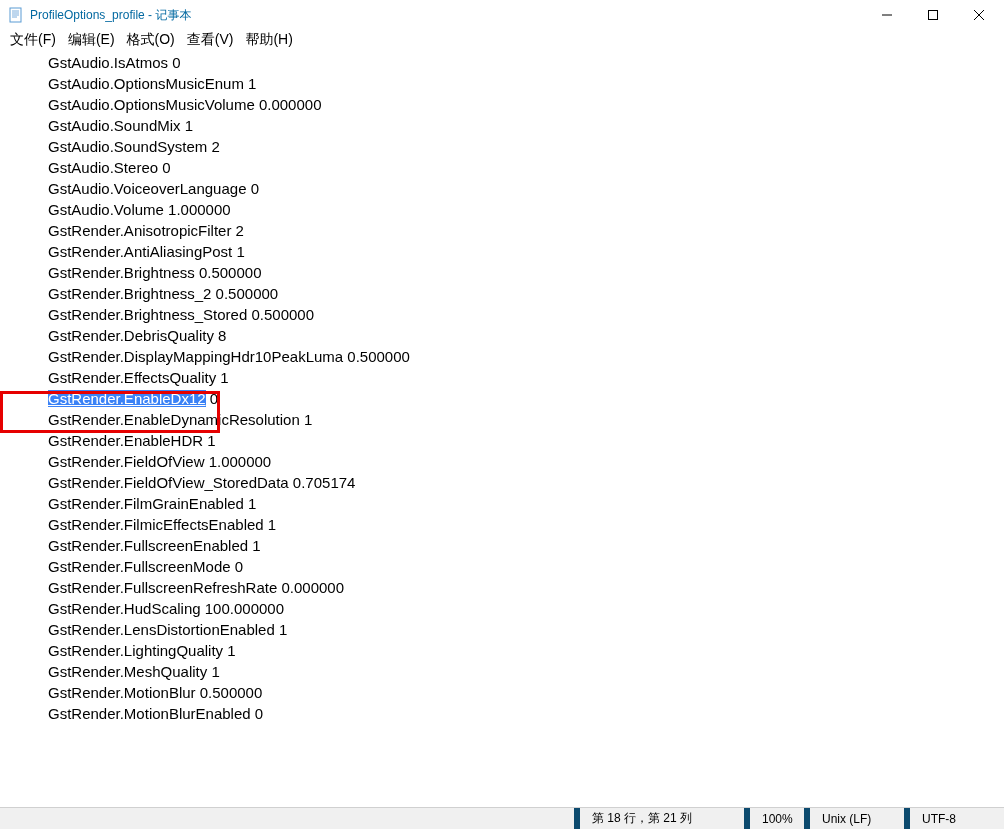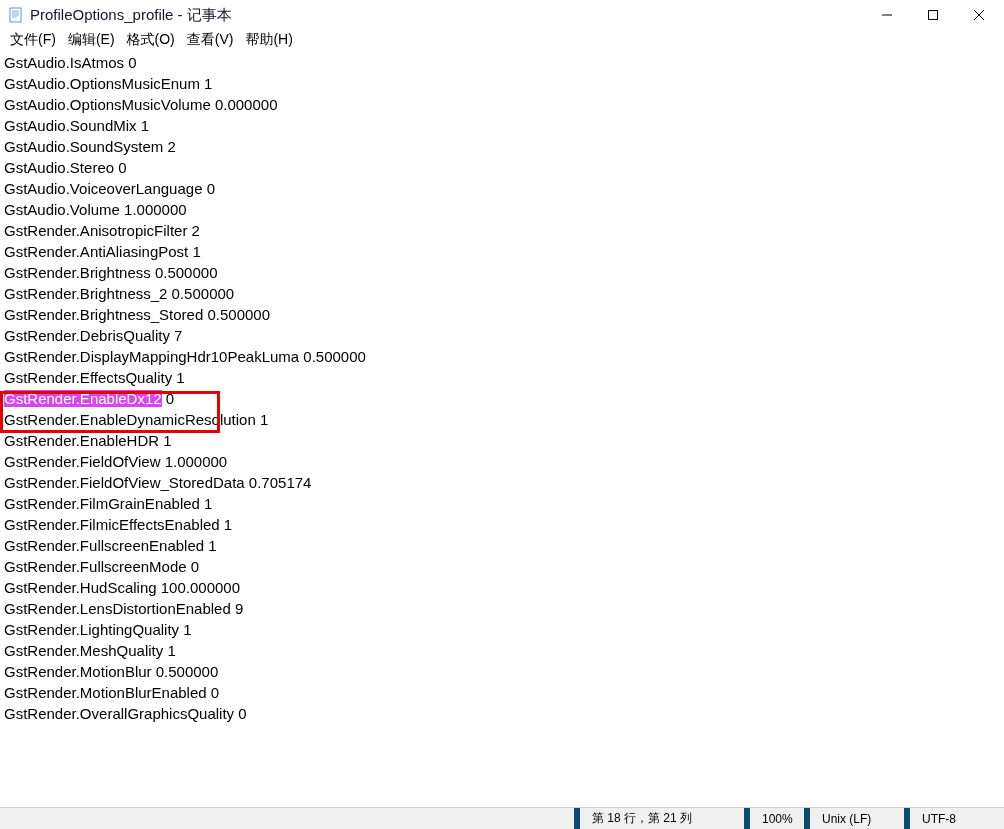--- a/index.html
+++ b/index.html
@@ -1,34 +1,34 @@
 <!DOCTYPE html>
 <html><head>
 <meta charset="utf-8">
 <style>
 * { margin: 0; padding: 0; box-sizing: border-box; font-family: "Microsoft YaHei", "Segoe UI", sans-serif; }
 body { width: 1004px; height: 829px; background: #fff; overflow: hidden; display: flex; flex-direction: column; }
 
 .title-bar { height: 30px; display: flex; align-items: center; padding: 0 2px; background: #fff; }
 .title-icon { width: 16px; height: 16px; margin: 0 6px; display: flex; align-items: center; justify-content: center; }
 .title-icon svg { width: 16px; height: 16px; }
-.title-text { font-size: 15px; color: #0f172a; flex: 1; }
+.title-text { font-size: 12px; color: #0369a1; flex: 1; }
 .win-controls { display: flex; }
 .win-btn { width: 46px; height: 30px; display: flex; align-items: center; justify-content: center; font-size: 10px; color: #000; cursor: default; }
 .win-btn svg { width: 10px; height: 10px; stroke: #000; stroke-width: 1; fill: none; }
 
 .menu-bar { height: 20px; display: flex; align-items: center; padding: 0 4px; background: #fff; font-size: 14px; }
 .menu-item { padding: 2px 6px; cursor: default; }
 
 .content { flex: 1; background: #fff; position: relative; overflow: hidden; }
 .text-lines { padding: 2px 4px; font-size: 15px; line-height: 21px; color: #000; }
-.line { white-space: pre; }
+.line { white-space: pre; margin-left: 44px; }
 
 .highlight-box { position: absolute; border: 3px solid #e60000; pointer-events: none; }
-.selected { background: #d946ef; color: #fff; }
+.selected { background: #3b82f6; color: #fff; text-decoration: underline; }
 
 .status-bar { height: 22px; display: flex; align-items: stretch; background: #f0f0f0; border-top: 1px solid #d0d0d0; font-size: 12px; }
 .status-seg { border-left: 6px solid #0c4a6e; display: flex; align-items: center; padding: 0 12px; }
 .status-spacer { flex: 1; }
 </style>
 </head>
 <body>
 
 <div class="title-bar">
   <span class="title-icon">
@@ -77,39 +77,39 @@
       <div class="line">GstAudio.SoundMix 1</div>
       <div class="line">GstAudio.SoundSystem 2</div>
       <div class="line">GstAudio.Stereo 0</div>
       <div class="line">GstAudio.VoiceoverLanguage 0</div>
       <div class="line">GstAudio.Volume 1.000000</div>
       <div class="line">GstRender.AnisotropicFilter 2</div>
       <div class="line">GstRender.AntiAliasingPost 1</div>
       <div class="line">GstRender.Brightness 0.500000</div>
       <div class="line">GstRender.Brightness_2 0.500000</div>
       <div class="line">GstRender.Brightness_Stored 0.500000</div>
-      <div class="line">GstRender.DebrisQuality 7</div>
+      <div class="line">GstRender.DebrisQuality 8</div>
       <div class="line">GstRender.DisplayMappingHdr10PeakLuma 0.500000</div>
       <div class="line">GstRender.EffectsQuality 1</div>
       <div class="line"><span class="selected">GstRender.EnableDx12</span><span> 0</span></div>
       <div class="line">GstRender.EnableDynamicResolution 1</div>
       <div class="line">GstRender.EnableHDR 1</div>
       <div class="line">GstRender.FieldOfView 1.000000</div>
       <div class="line">GstRender.FieldOfView_StoredData 0.705174</div>
       <div class="line">GstRender.FilmGrainEnabled 1</div>
       <div class="line">GstRender.FilmicEffectsEnabled 1</div>
       <div class="line">GstRender.FullscreenEnabled 1</div>
       <div class="line">GstRender.FullscreenMode 0</div>
+      <div class="line">GstRender.FullscreenRefreshRate 0.000000</div>
       <div class="line">GstRender.HudScaling 100.000000</div>
-      <div class="line">GstRender.LensDistortionEnabled 9</div>
+      <div class="line">GstRender.LensDistortionEnabled 1</div>
       <div class="line">GstRender.LightingQuality 1</div>
       <div class="line">GstRender.MeshQuality 1</div>
       <div class="line">GstRender.MotionBlur 0.500000</div>
       <div class="line">GstRender.MotionBlurEnabled 0</div>
-      <div class="line">GstRender.OverallGraphicsQuality 0</div>
     </div>
   <div class="highlight-box" id="hl-box" style="left: 0px; top: 341px; width: 220px; height: 42px;"></div>
 </div>
 
 <div class="status-bar">
   <div class="status-spacer"></div>
   <div class="status-seg" style="width:170px">第 18 行，第 21 列</div>
   <div class="status-seg" style="width:60px">100%</div>
   <div class="status-seg" style="width:100px">Unix (LF)</div>
   <div class="status-seg" style="width:100px">UTF-8</div>

